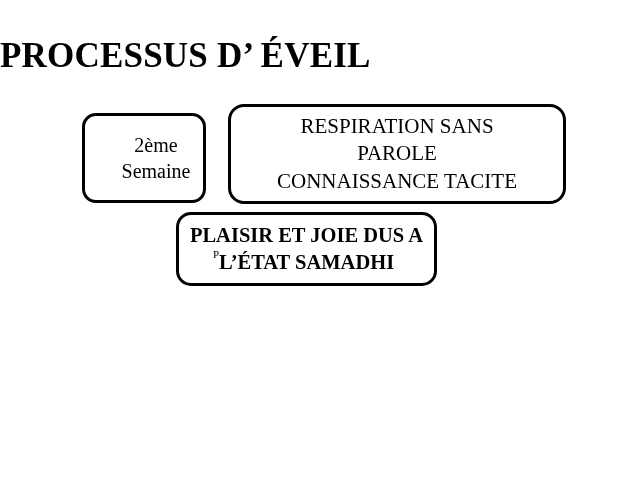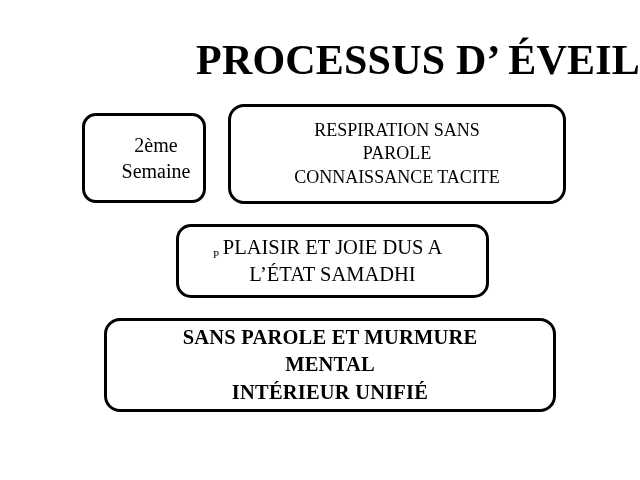--- a/index.html
+++ b/index.html
@@ -18,22 +18,22 @@
     color: #000000;
     -webkit-font-smoothing: antialiased;
   }
 
   
   #slide-title {
     position: absolute;
     left: 0;
     top: 38px;
     width: 640px;
-    text-align: right;
-    font-size: 42px;
+    text-align: left;
+    font-size: 35px;
     font-weight: bold;
     letter-spacing: 0.2px;
     line-height: 1.05;
     white-space: pre;
   }
 
   
   .node {
     position: absolute;
     box-sizing: border-box;
@@ -68,31 +68,32 @@
 
   
   #node-breath {
     left: 228px;
     top: 104px;
     width: 338px;
     height: 100px;
     border-radius: 16px;
   }
   #node-breath .node-text {
-    font-size: 18px;
+    font-size: 21px;
     line-height: 1.29;
   }
 
   
   #node-joy {
     left: 176px;
-    top: 224px;
-    width: 313px;
+    top: 212px;
+    width: 261px;
     height: 74px;
     border-radius: 15px;
+    font-weight: bold;
   }
   #node-joy .node-text {
     font-size: 20.5px;
     line-height: 1.3;
   }
   
   #stray-p {
     position: absolute;
     left: 213px;
     top: 249px;
@@ -137,19 +138,14 @@
 CONNAISSANCE TACITE</span>
   </div>
 
   <div class="node" id="node-joy">
     <span class="node-text">PLAISIR ET JOIE DUS A
 L’ÉTAT  SAMADHI</span>
   </div>
 
   <div id="stray-p">P</div>
 
-  <div class="node" id="node-silence">
-    <span class="node-text">SANS PAROLE ET MURMURE
-MENTAL
-INTÉRIEUR UNIFIÉ</span>
-  </div>
 
 </div>
 
 </body></html>

